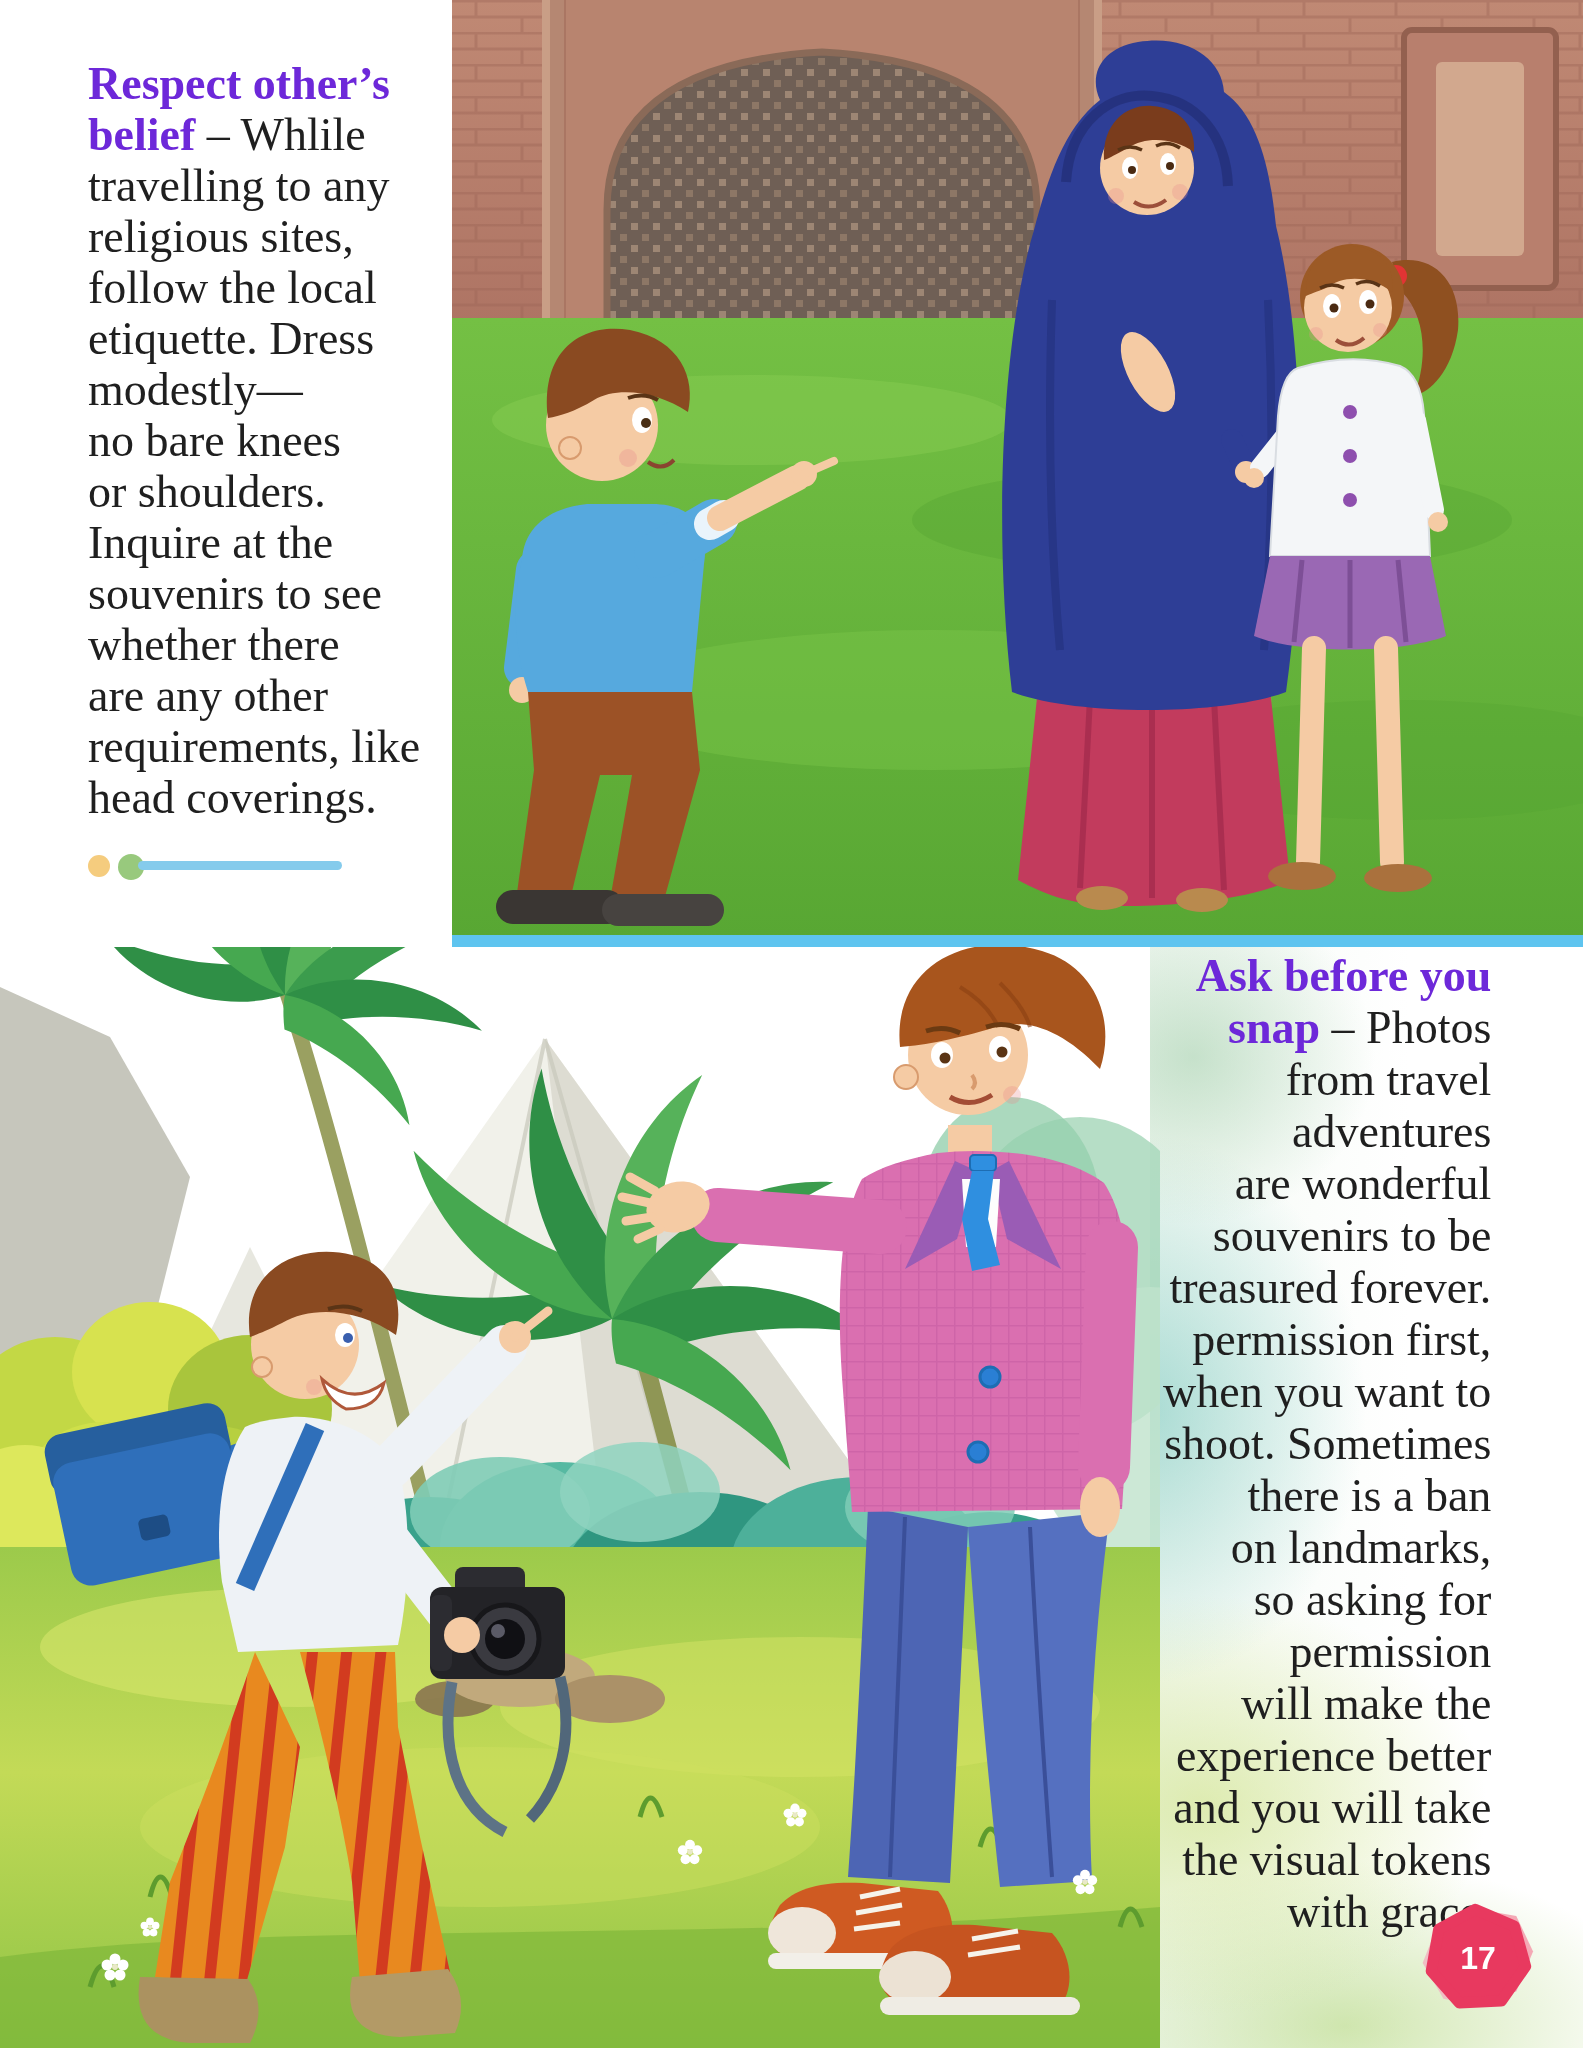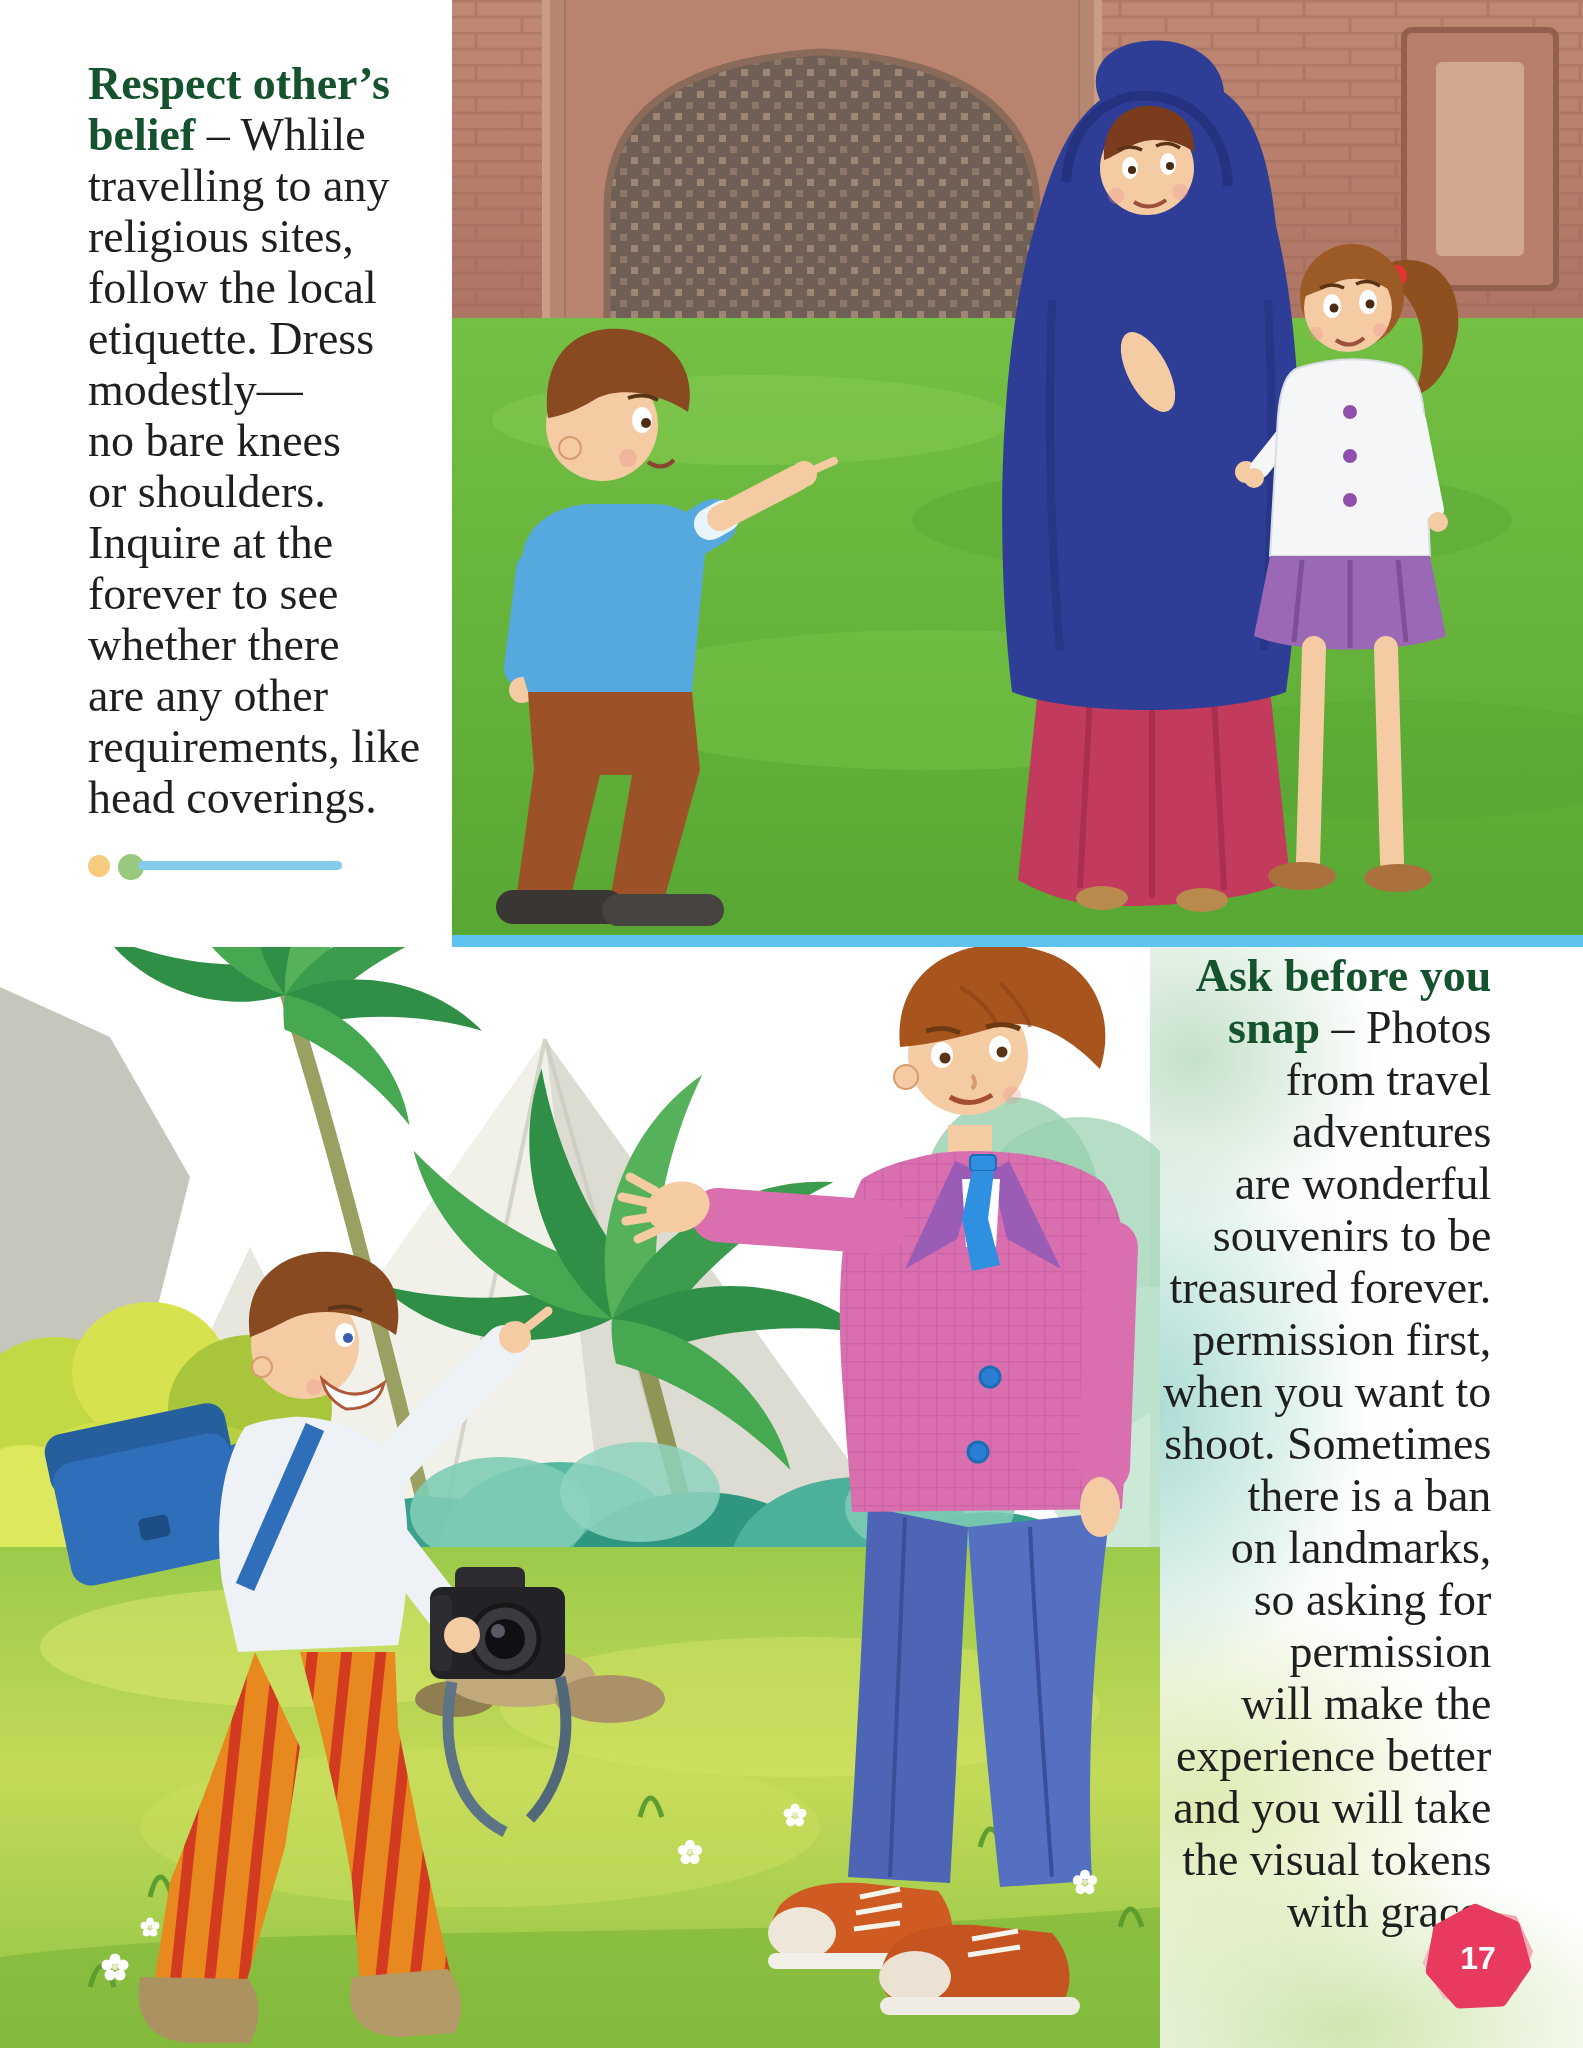--- a/index.html
+++ b/index.html
@@ -3,21 +3,21 @@
 <meta charset="utf-8">
 <style>
   html,body{margin:0;padding:0;background:#ffffff;}
   .page{position:relative;width:1583px;height:2048px;background:#ffffff;overflow:hidden;
         font-family:"Liberation Serif", serif;}
   
   .col-left{position:absolute;left:88px;top:58px;z-index:6;}
   .col-right{position:absolute;left:1163px;top:950px;z-index:6;}
   .tline{height:51px;line-height:51px;font-size:46px;color:#1f1f1f;white-space:nowrap;}
   .col-right .tline{height:52px;line-height:52px;text-align:right;}
-  .hl{color:#14532d;font-weight:bold;margin-top:30px;}
+  .hl{color:#6d28d9;font-weight:bold;margin-top:30px;}
   
   .deco{position:absolute;left:88px;top:852px;width:340px;height:26px;z-index:6;}
   .dot{position:absolute;border-radius:50%;}
   .dot-y{left:0;top:3px;width:22px;height:22px;background:#f5cc7e;}
   .dot-g{left:30px;top:2px;width:26px;height:26px;background:#98c97d;}
   .dline{position:absolute;left:50px;top:9px;width:204px;height:9px;border-radius:5px;background:#85cbec;}
   
   .illus-top{position:absolute;left:452px;top:0;width:1131px;height:947px;z-index:2;}
   .illus-bottom{position:absolute;left:0;top:947px;width:1160px;height:1101px;z-index:3;}
   .wash{position:absolute;left:1150px;top:947px;width:433px;height:1101px;z-index:1;
@@ -43,21 +43,21 @@
     <div class="tline"><span class="hl">Respect other’s</span><span></span></div>
     <div class="tline"><span class="hl">belief </span><span>– Whlile</span></div>
     <div class="tline"><span class="hl"></span><span>travelling to any</span></div>
     <div class="tline"><span class="hl"></span><span>religious sites,</span></div>
     <div class="tline"><span class="hl"></span><span>follow the local</span></div>
     <div class="tline"><span class="hl"></span><span>etiquette. Dress</span></div>
     <div class="tline"><span class="hl"></span><span>modestly—</span></div>
     <div class="tline"><span class="hl"></span><span>no bare knees</span></div>
     <div class="tline"><span class="hl"></span><span>or shoulders.</span></div>
     <div class="tline"><span class="hl"></span><span>Inquire at the</span></div>
-    <div class="tline"><span class="hl"></span><span>forever to see</span></div>
+    <div class="tline"><span class="hl"></span><span>souvenirs to see</span></div>
     <div class="tline"><span class="hl"></span><span>whether there</span></div>
     <div class="tline"><span class="hl"></span><span>are any other</span></div>
     <div class="tline"><span class="hl"></span><span>requirements, like</span></div>
     <div class="tline"><span class="hl"></span><span>head coverings.</span></div>
   </div>
 
   <div class="deco">
     <span class="dot dot-y"></span>
     <span class="dot dot-g"></span>
     <span class="dline"></span>

